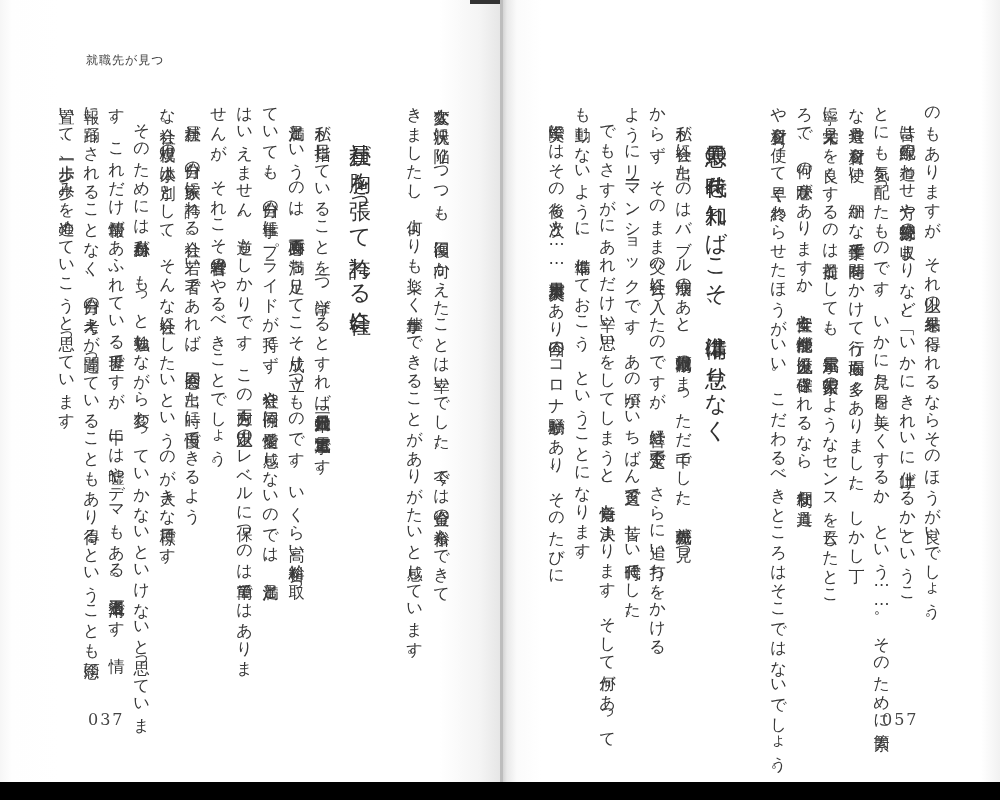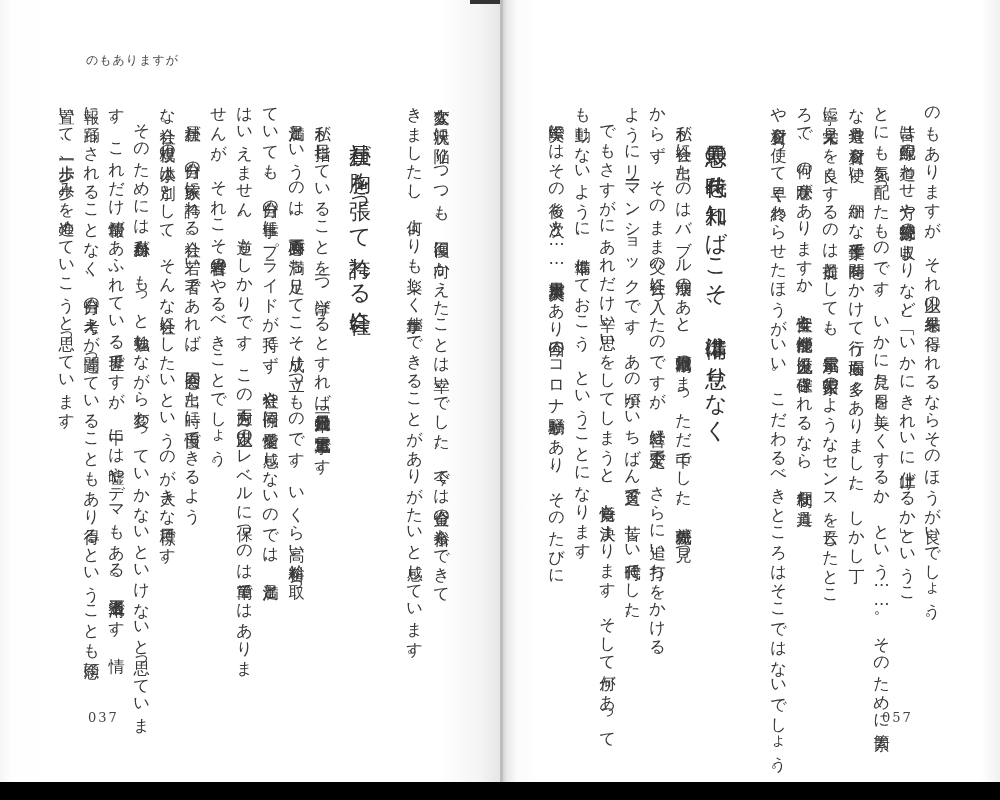--- a/index.html
+++ b/index.html
@@ -38,33 +38,33 @@
     text-orientation: upright;
     font-size:22px;
     line-height:28px;
     letter-spacing:1.6px;
     white-space:nowrap;
     color:#2f2f2f;
     font-family: "DejaVu Sans", "Liberation Sans", sans-serif;
   }
   .folio {
     position:absolute; top:710px;
-    font-size:13px; letter-spacing:2px; color:#444;
+    font-size:16px; letter-spacing:2px; color:#444;
     font-family: "DejaVu Serif", "Liberation Serif", serif;
   }
 </style>
 </head>
 <body>
 
 <div class="page page-left"></div>
 <div class="page page-right"></div>
 <div class="gutter-line"></div>
 <div class="gutter-top"></div>
 
-<div class="running-head">のもありますが</div>
+<div class="running-head">就職先が見つ</div>
 
 <div class="col" style="left:430px; top:96px;">大変な状況に陥りつつも、回復に向かえたことは幸いでした。今では資金の余裕もできて</div>
 <div class="col" style="left:403px; top:96px;">きましたし、何よりも楽しく仕事ができることがありがたいと感じています。</div>
 
 <div class="heading" style="left:346px; top:126px;">社員が胸を張って誇れる会社に</div>
 
 <div class="col" style="left:311px; top:96px;">　私が目指していることを一つ挙げるとすれば「社員満足日本一の電気工事屋」です。</div>
 <div class="col" style="left:285px; top:96px;">　満足というのは、心身両面で満ち足りてこそ成り立つものです。いくら高い給料を取っ</div>
 <div class="col" style="left:259px; top:96px;">ていても、自分の仕事にプライドが持てず、会社や同僚に愛情を感じないのでは、満足と</div>
 <div class="col" style="left:233px; top:96px;">はいえません。逆もしかりです。この両方を一定以上のレベルに保つのは簡単ではありま</div>

